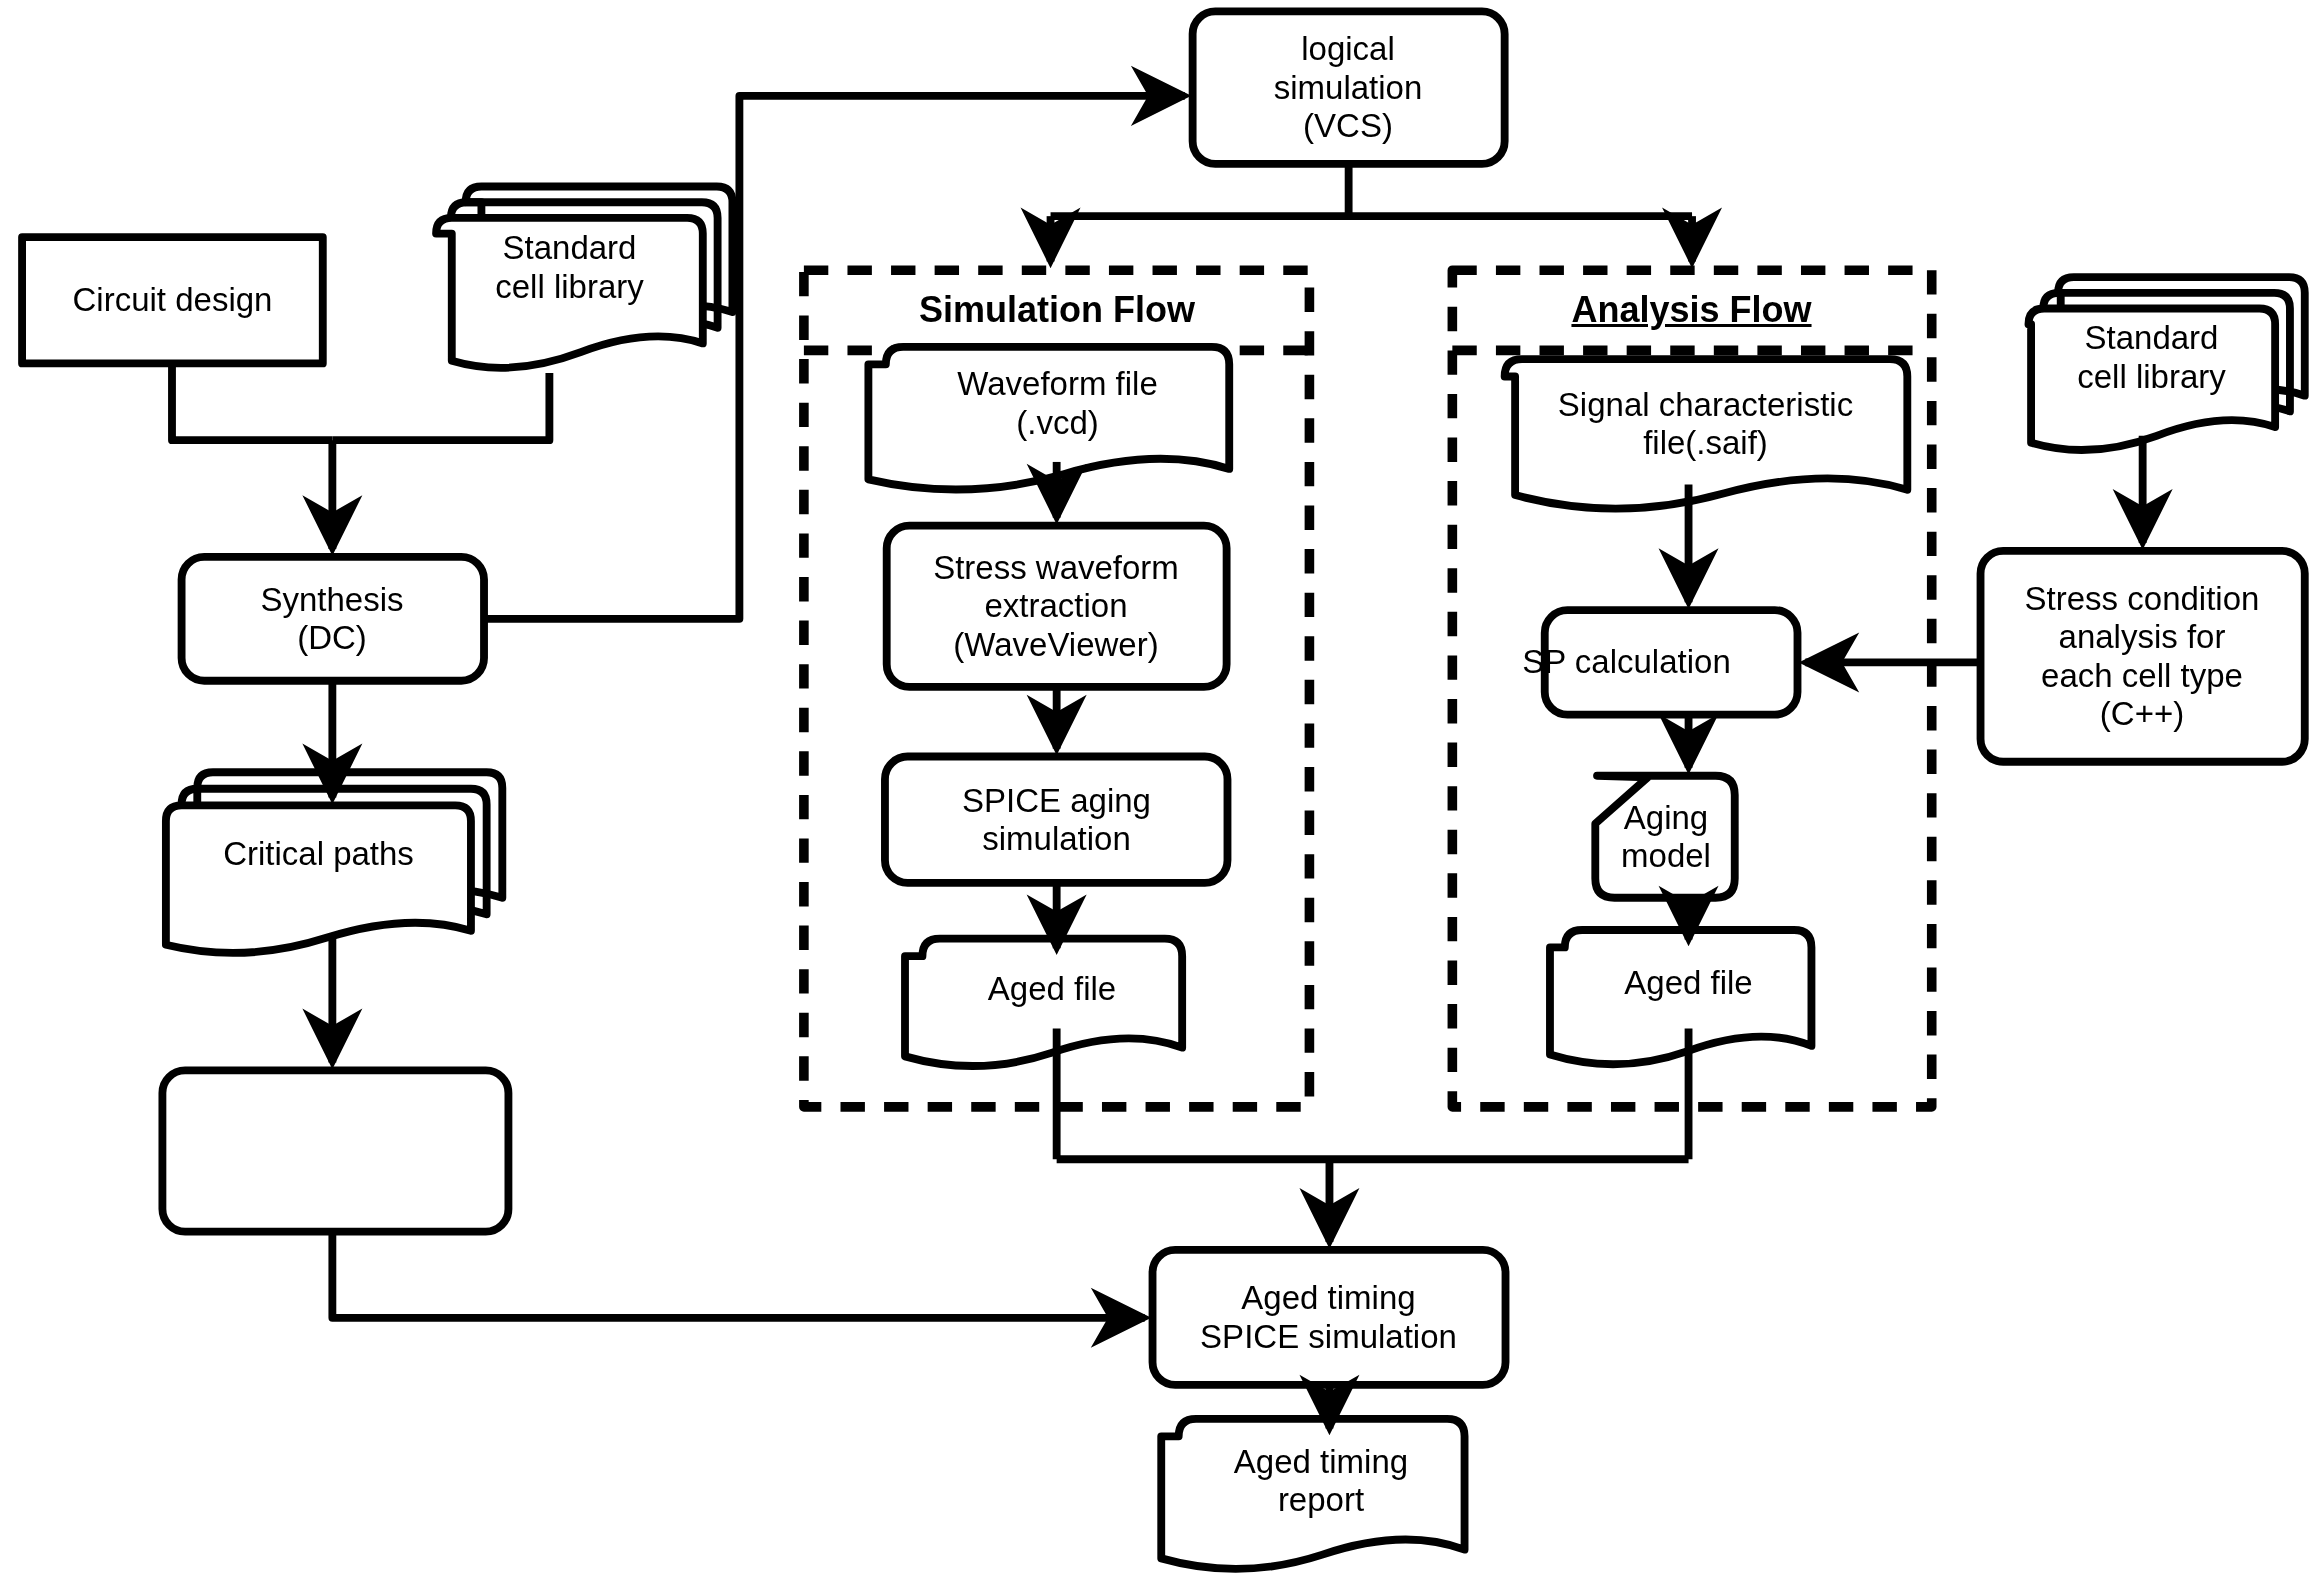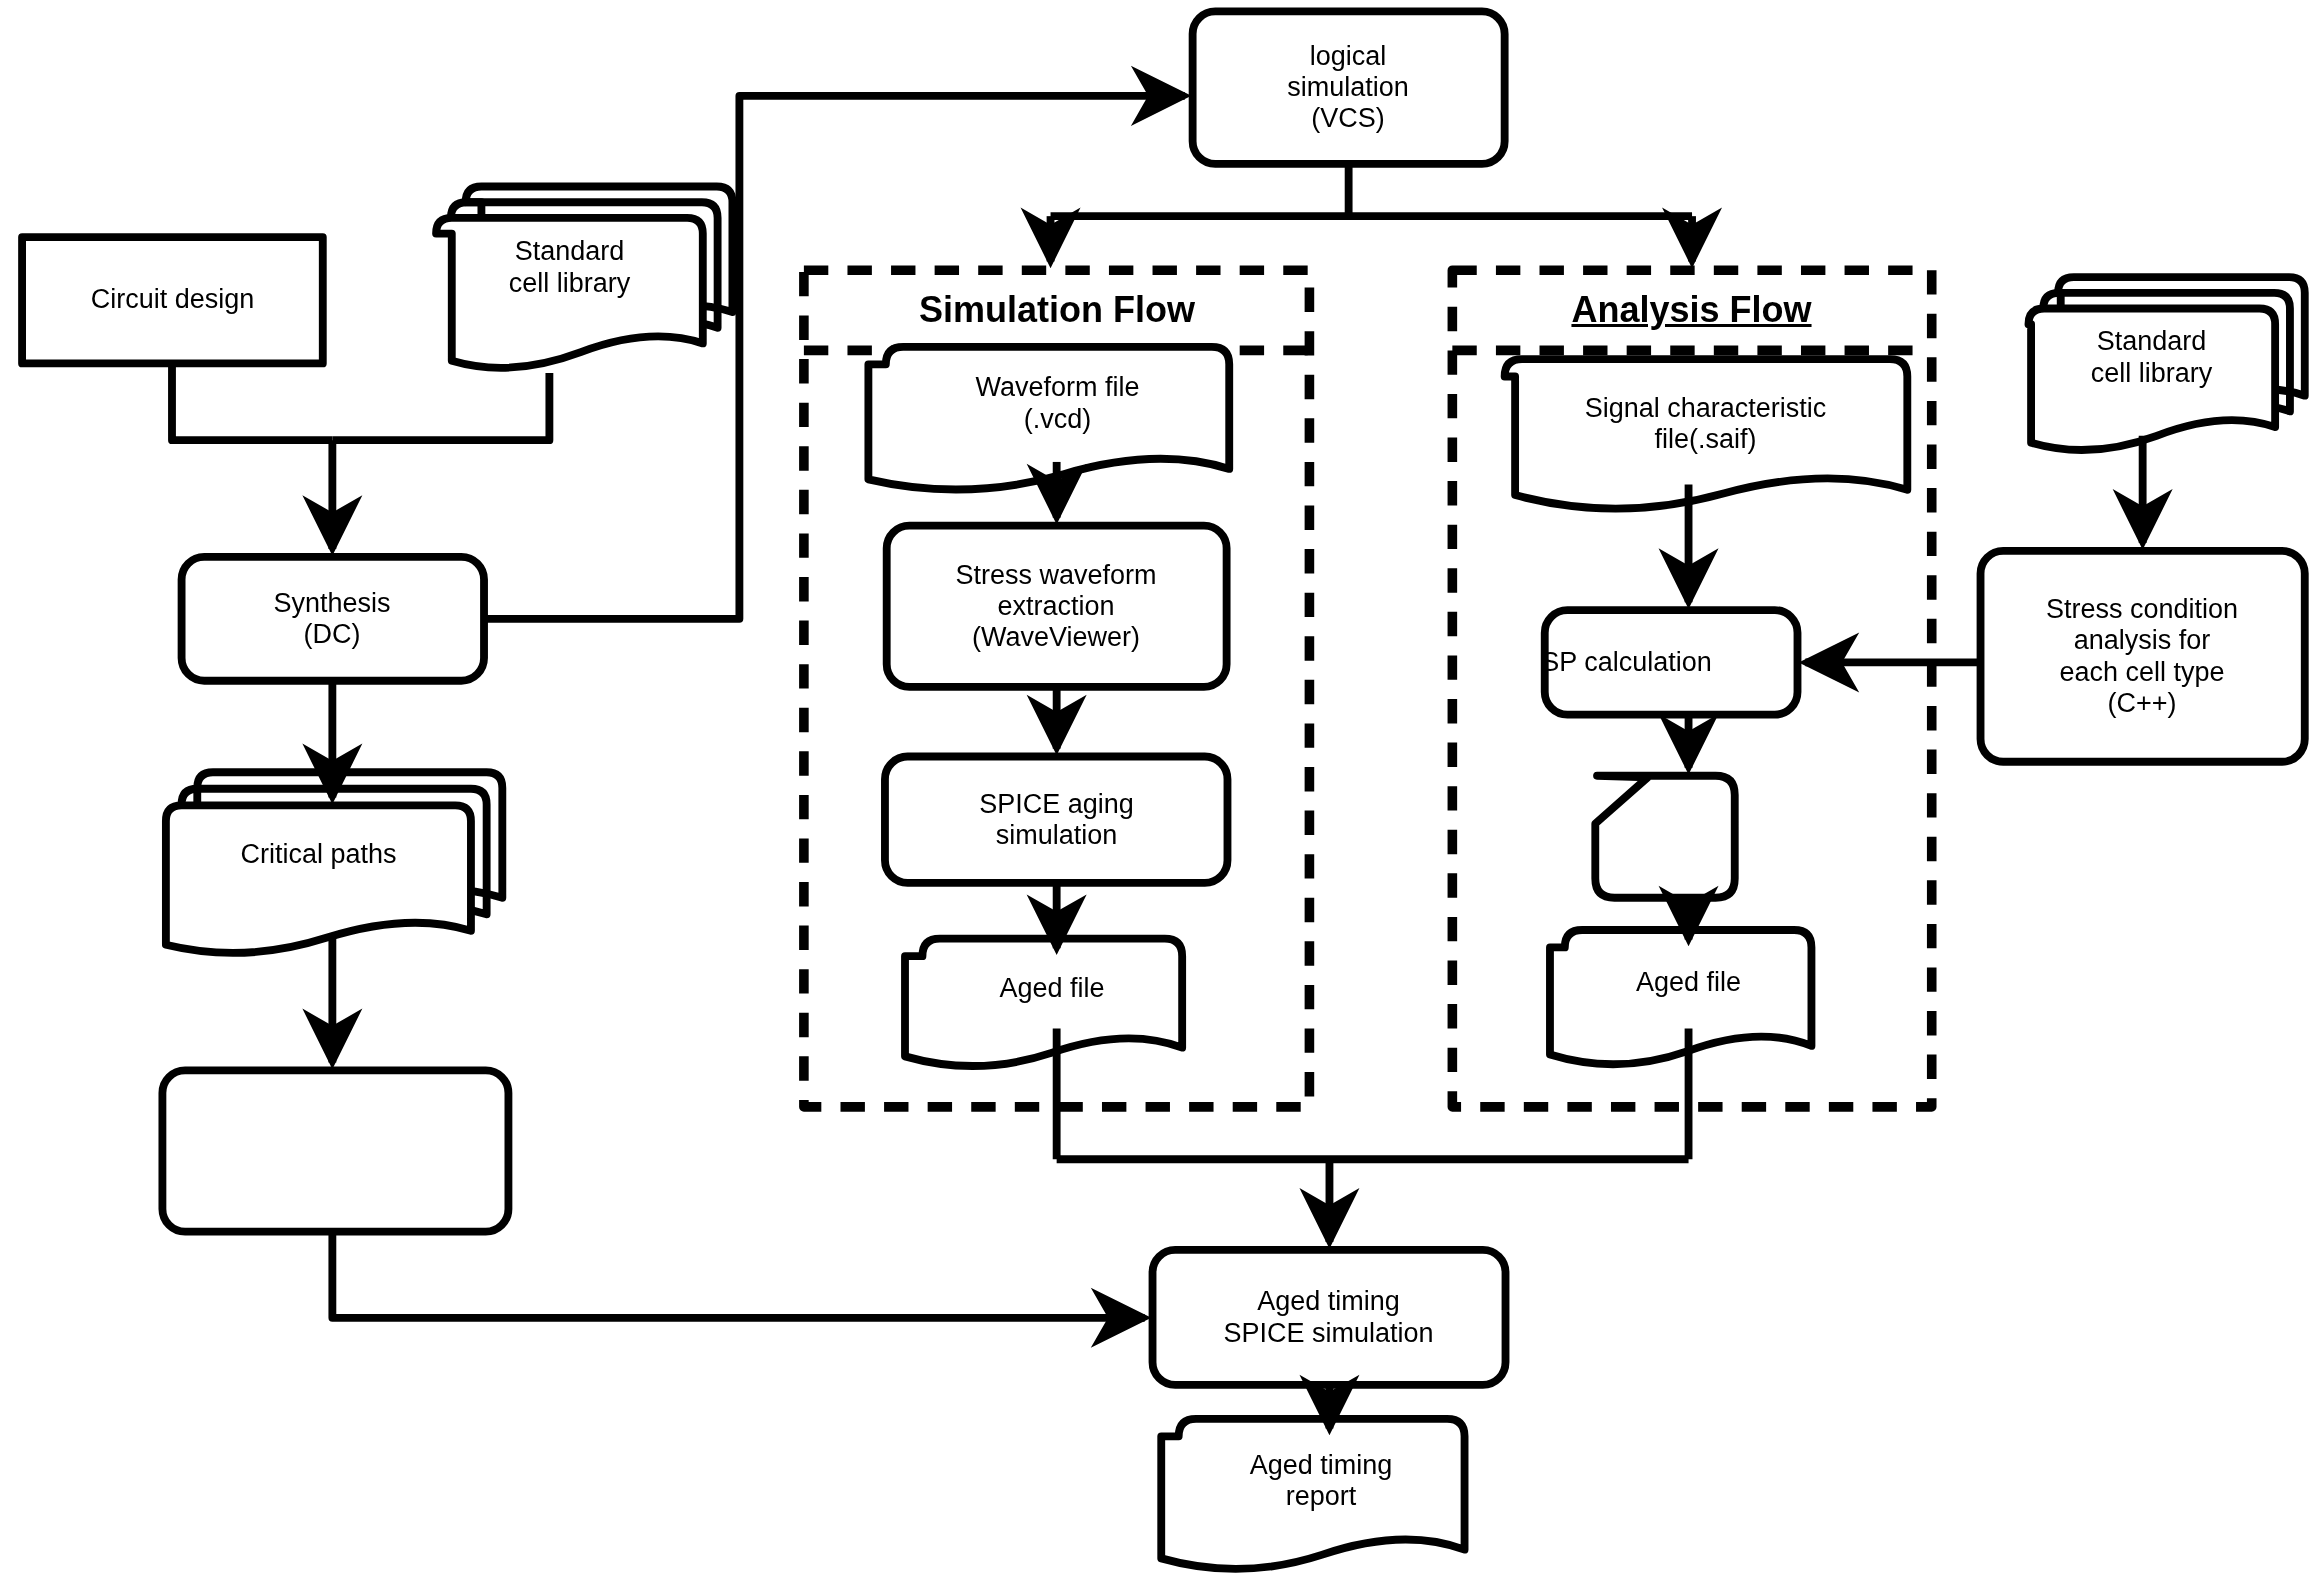--- a/index.html
+++ b/index.html
@@ -2,21 +2,21 @@
 <html style="font-size:14px"><head>
 <meta charset="utf-8">
 <style>
   html,body{margin:0;padding:0;background:#ffffff;}
   #stage{position:relative;width:2319px;height:1595px;background:#ffffff;
          font-family:"Liberation Sans",sans-serif;}
   svg#canvas{position:absolute;left:0;top:0;width:2319px;height:1595px;}
   .node-label{
     position:absolute;display:flex;align-items:center;justify-content:center;
     text-align:center;color:#000000;font-family:"Liberation Sans",sans-serif;
-    font-size:27px;line-height:1.16;white-space:pre-line;pointer-events:none;
+    font-size:33px;line-height:1.16;white-space:pre-line;pointer-events:none;
   }
   .flow-title{
     position:absolute;display:flex;align-items:center;justify-content:center;
     color:#000000;font-family:"Liberation Sans",sans-serif;
     font-size:36px;font-weight:bold;pointer-events:none;
   }
   .hit{position:absolute;background:transparent;}
 </style>
 </head>
 <body>
@@ -155,20 +155,22 @@
   <div class="node-label" style="left:885px;top:757px;width:343px;height:126px;">SPICE aging
 simulation</div>
 
   <div class="node-label" style="left:922px;top:939px;width:260px;height:100px;">Aged file</div>
 
   <div class="node-label" style="left:1504px;top:363px;width:403px;height:122px;">Signal characteristic
 file(.saif)</div>
 
   <div class="node-label" style="left:1500px;top:610px;width:253px;height:105px;">SP calculation</div>
 
+  <div class="node-label" style="left:1597px;top:776px;width:138px;height:122px;">Aging
+model</div>
 
   <div class="node-label" style="left:1565px;top:930px;width:247px;height:106px;">Aged file</div>
 
   <div class="node-label" style="left:2028px;top:293px;width:247px;height:129px;">Standard
 cell library</div>
 
   <div class="node-label" style="left:1980px;top:551px;width:324px;height:211px;">Stress condition
 analysis for
 each cell type
 (C++)</div>

